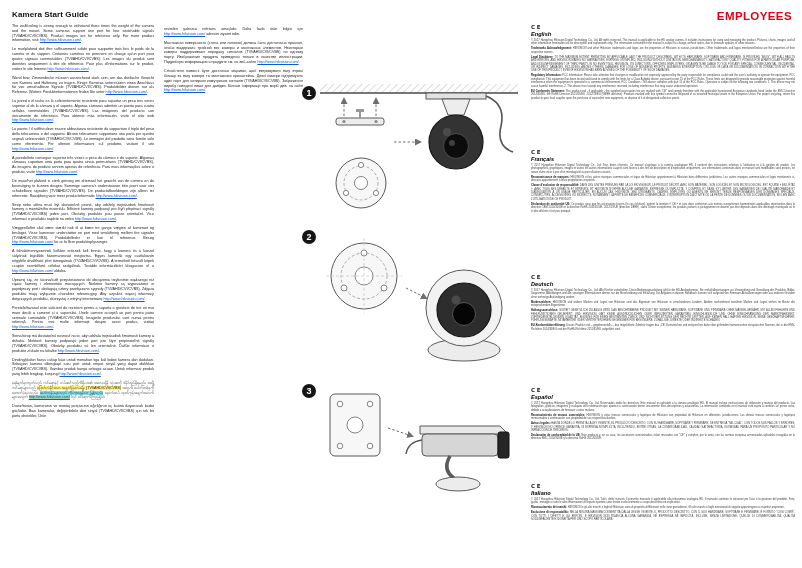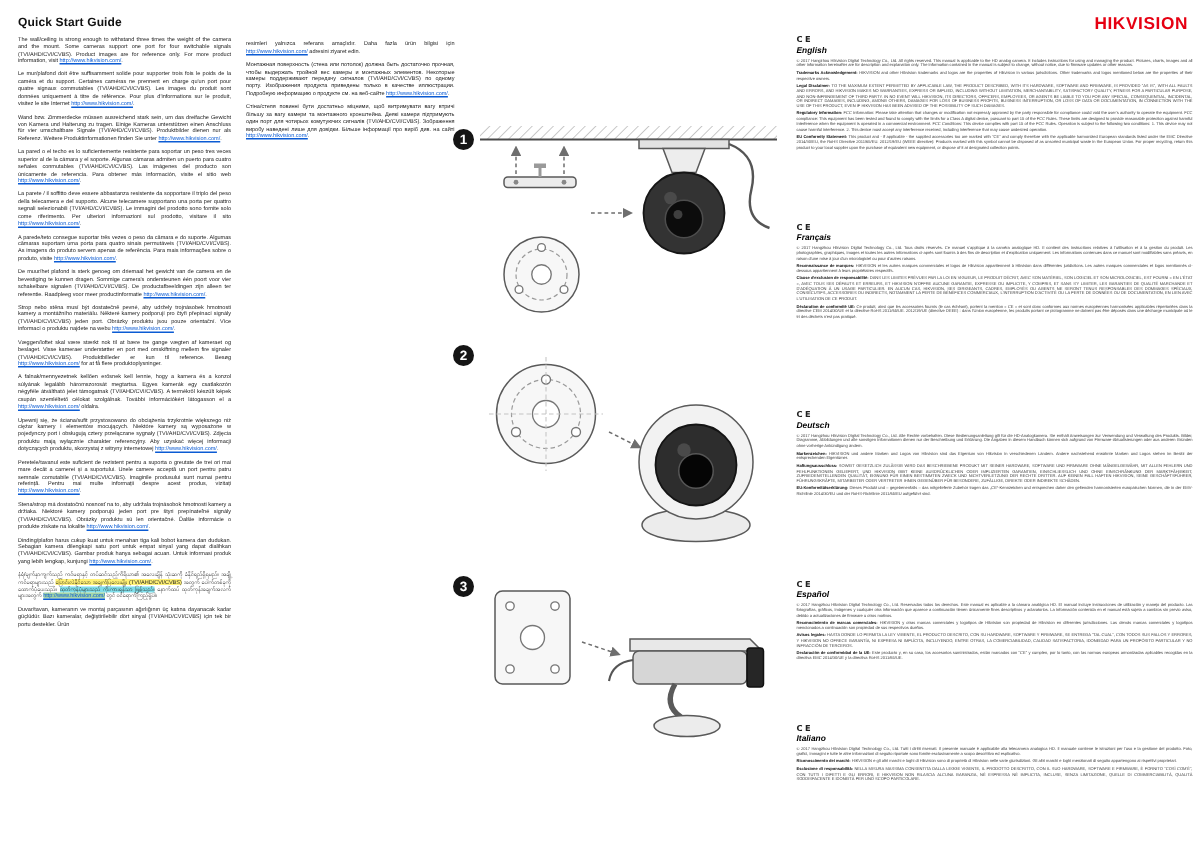--- a/index.html
+++ b/index.html
@@ -30,22 +30,22 @@
   .lang-section:nth-child(4){min-height:93px}
   .lang-section:nth-child(5){min-height:62px}
   .ce-mark{font-size:5.5px;font-weight:bold;letter-spacing:1.6px;color:#222;font-family:"DejaVu Sans",sans-serif}
   .lang-name{font-size:5.6px;font-weight:bold;font-style:italic;margin:1px 0 1.6px;color:#000}
   .lang-section p{font-size:2.7px;line-height:1.28;text-align:justify;color:#3d3d3d;margin:0 0 1.6px}
   .lang-section .sub{font-weight:bold;color:#0d0d0d}
 </style>
 </head>
 <body>
 
-<div class="page-title">Quick Start Guide</div>
-<div class="brand">HIKVISION</div>
+<div class="page-title">Kamera Start Guide</div>
+<div class="brand">EMPLOYEES</div>
 
 <div class="col col-left" id="left-col">
     <p><span>The wall/ceiling is strong enough to withstand three times the weight of the camera and the mount. Some cameras support one port for four switchable signals (TVI/AHD/CVI/CVBS). Product images are for reference only. For more product information, visit </span><a class="link" href="#">http://www.hikvision.com/</a><span>.</span></p>
     <p><span>Le mur/plafond doit être suffisamment solide pour supporter trois fois le poids de la caméra et du support. Certaines caméras ne prennent en charge qu'un port pour quatre signaux commutables (TVI/AHD/CVI/CVBS). Les images du produit sont données uniquement à titre de référence. Pour plus d'informations sur le produit, visitez le site Internet </span><a class="link" href="#">http://www.hikvision.com/</a><span>.</span></p>
     <p><span>Wand bzw. Zimmerdecke müssen ausreichend stark sein, um das dreifache Gewicht von Kamera und Halterung zu tragen. Einige Kameras unterstützen einen Anschluss für vier umschaltbare Signale (TVI/AHD/CVI/CVBS). Produktbilder dienen nur als Referenz. Weitere Produktinformationen finden Sie unter </span><a class="link" href="#">http://www.hikvision.com/</a><span>.</span></p>
     <p><span>La pared o el techo es lo suficientemente resistente para soportar un peso tres veces superior al de la cámara y el soporte. Algunas cámaras admiten un puerto para cuatro señales conmutables (TVI/AHD/CVI/CVBS). Las imágenes del producto son únicamente de referencia. Para obtener más información, visite el sitio web </span><a class="link" href="#">http://www.hikvision.com/</a><span>.</span></p>
     <p><span>La parete / il soffitto deve essere abbastanza resistente da sopportare il triplo del peso della telecamera e del supporto. Alcune telecamere supportano una porta per quattro segnali selezionabili (TVI/AHD/CVI/CVBS). Le immagini del prodotto sono fornite solo come riferimento. Per ulteriori informazioni sul prodotto, visitare il sito </span><a class="link" href="#">http://www.hikvision.com/</a><span>.</span></p>
     <p><span>A parede/teto consegue suportar três vezes o peso da câmara e do suporte. Algumas câmaras suportam uma porta para quatro sinais permutáveis (TVI/AHD/CVI/CVBS). As imagens do produto servem apenas de referência. Para mais informações sobre o produto, visite </span><a class="link" href="#">http://www.hikvision.com/</a><span>.</span></p>
     <p><span>De muur/het plafond is sterk genoeg om driemaal het gewicht van de camera en de bevestiging te kunnen dragen. Sommige camera's ondersteunen één poort voor vier schakelbare signalen (TVI/AHD/CVI/CVBS). De productafbeeldingen zijn alleen ter referentie. Raadpleeg voor meer productinformatie </span><a class="link" href="#">http://www.hikvision.com/</a><span>.</span></p>
     <p><span>Strop nebo stěna musí být dostatečně pevné, aby udržely trojnásobek hmotnosti kamery a montážního materiálu. Některé kamery podporují pro čtyři přepínací signály (TVI/AHD/CVI/CVBS) jeden port. Obrázky produktu jsou pouze orientační. Více informací o produktu najdete na webu </span><a class="link" href="#">http://www.hikvision.com/</a><span>.</span></p>

